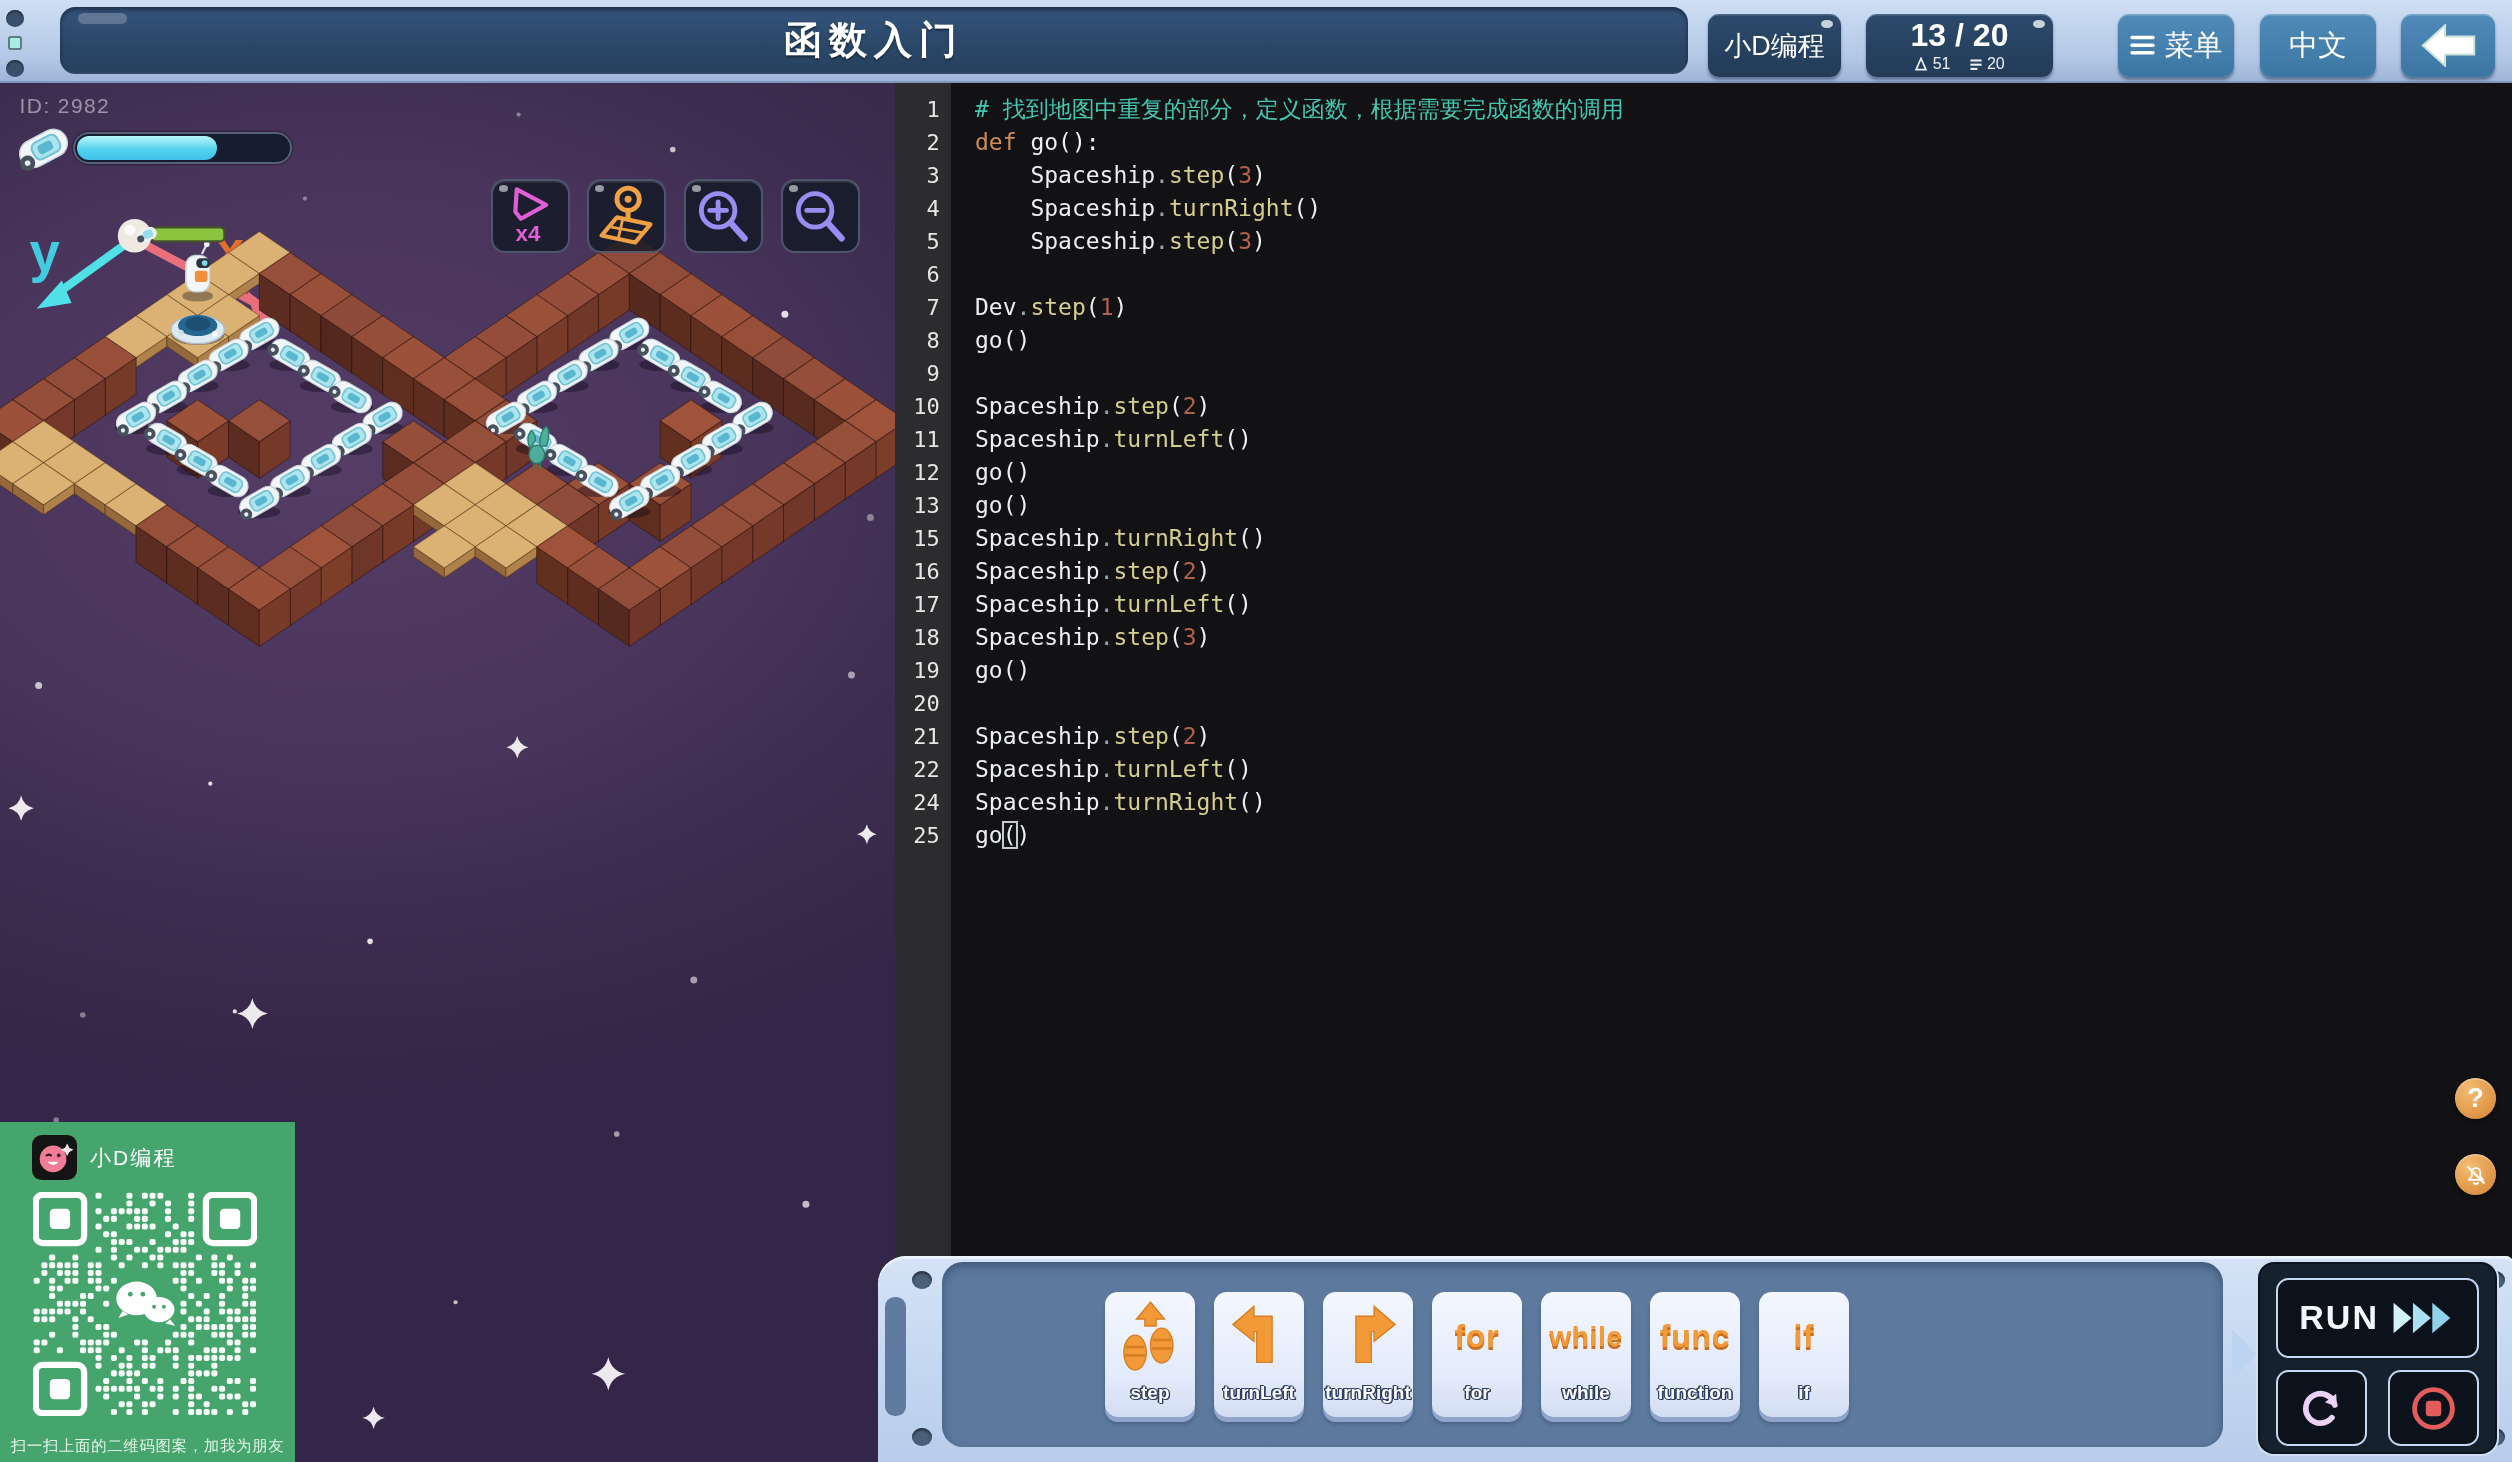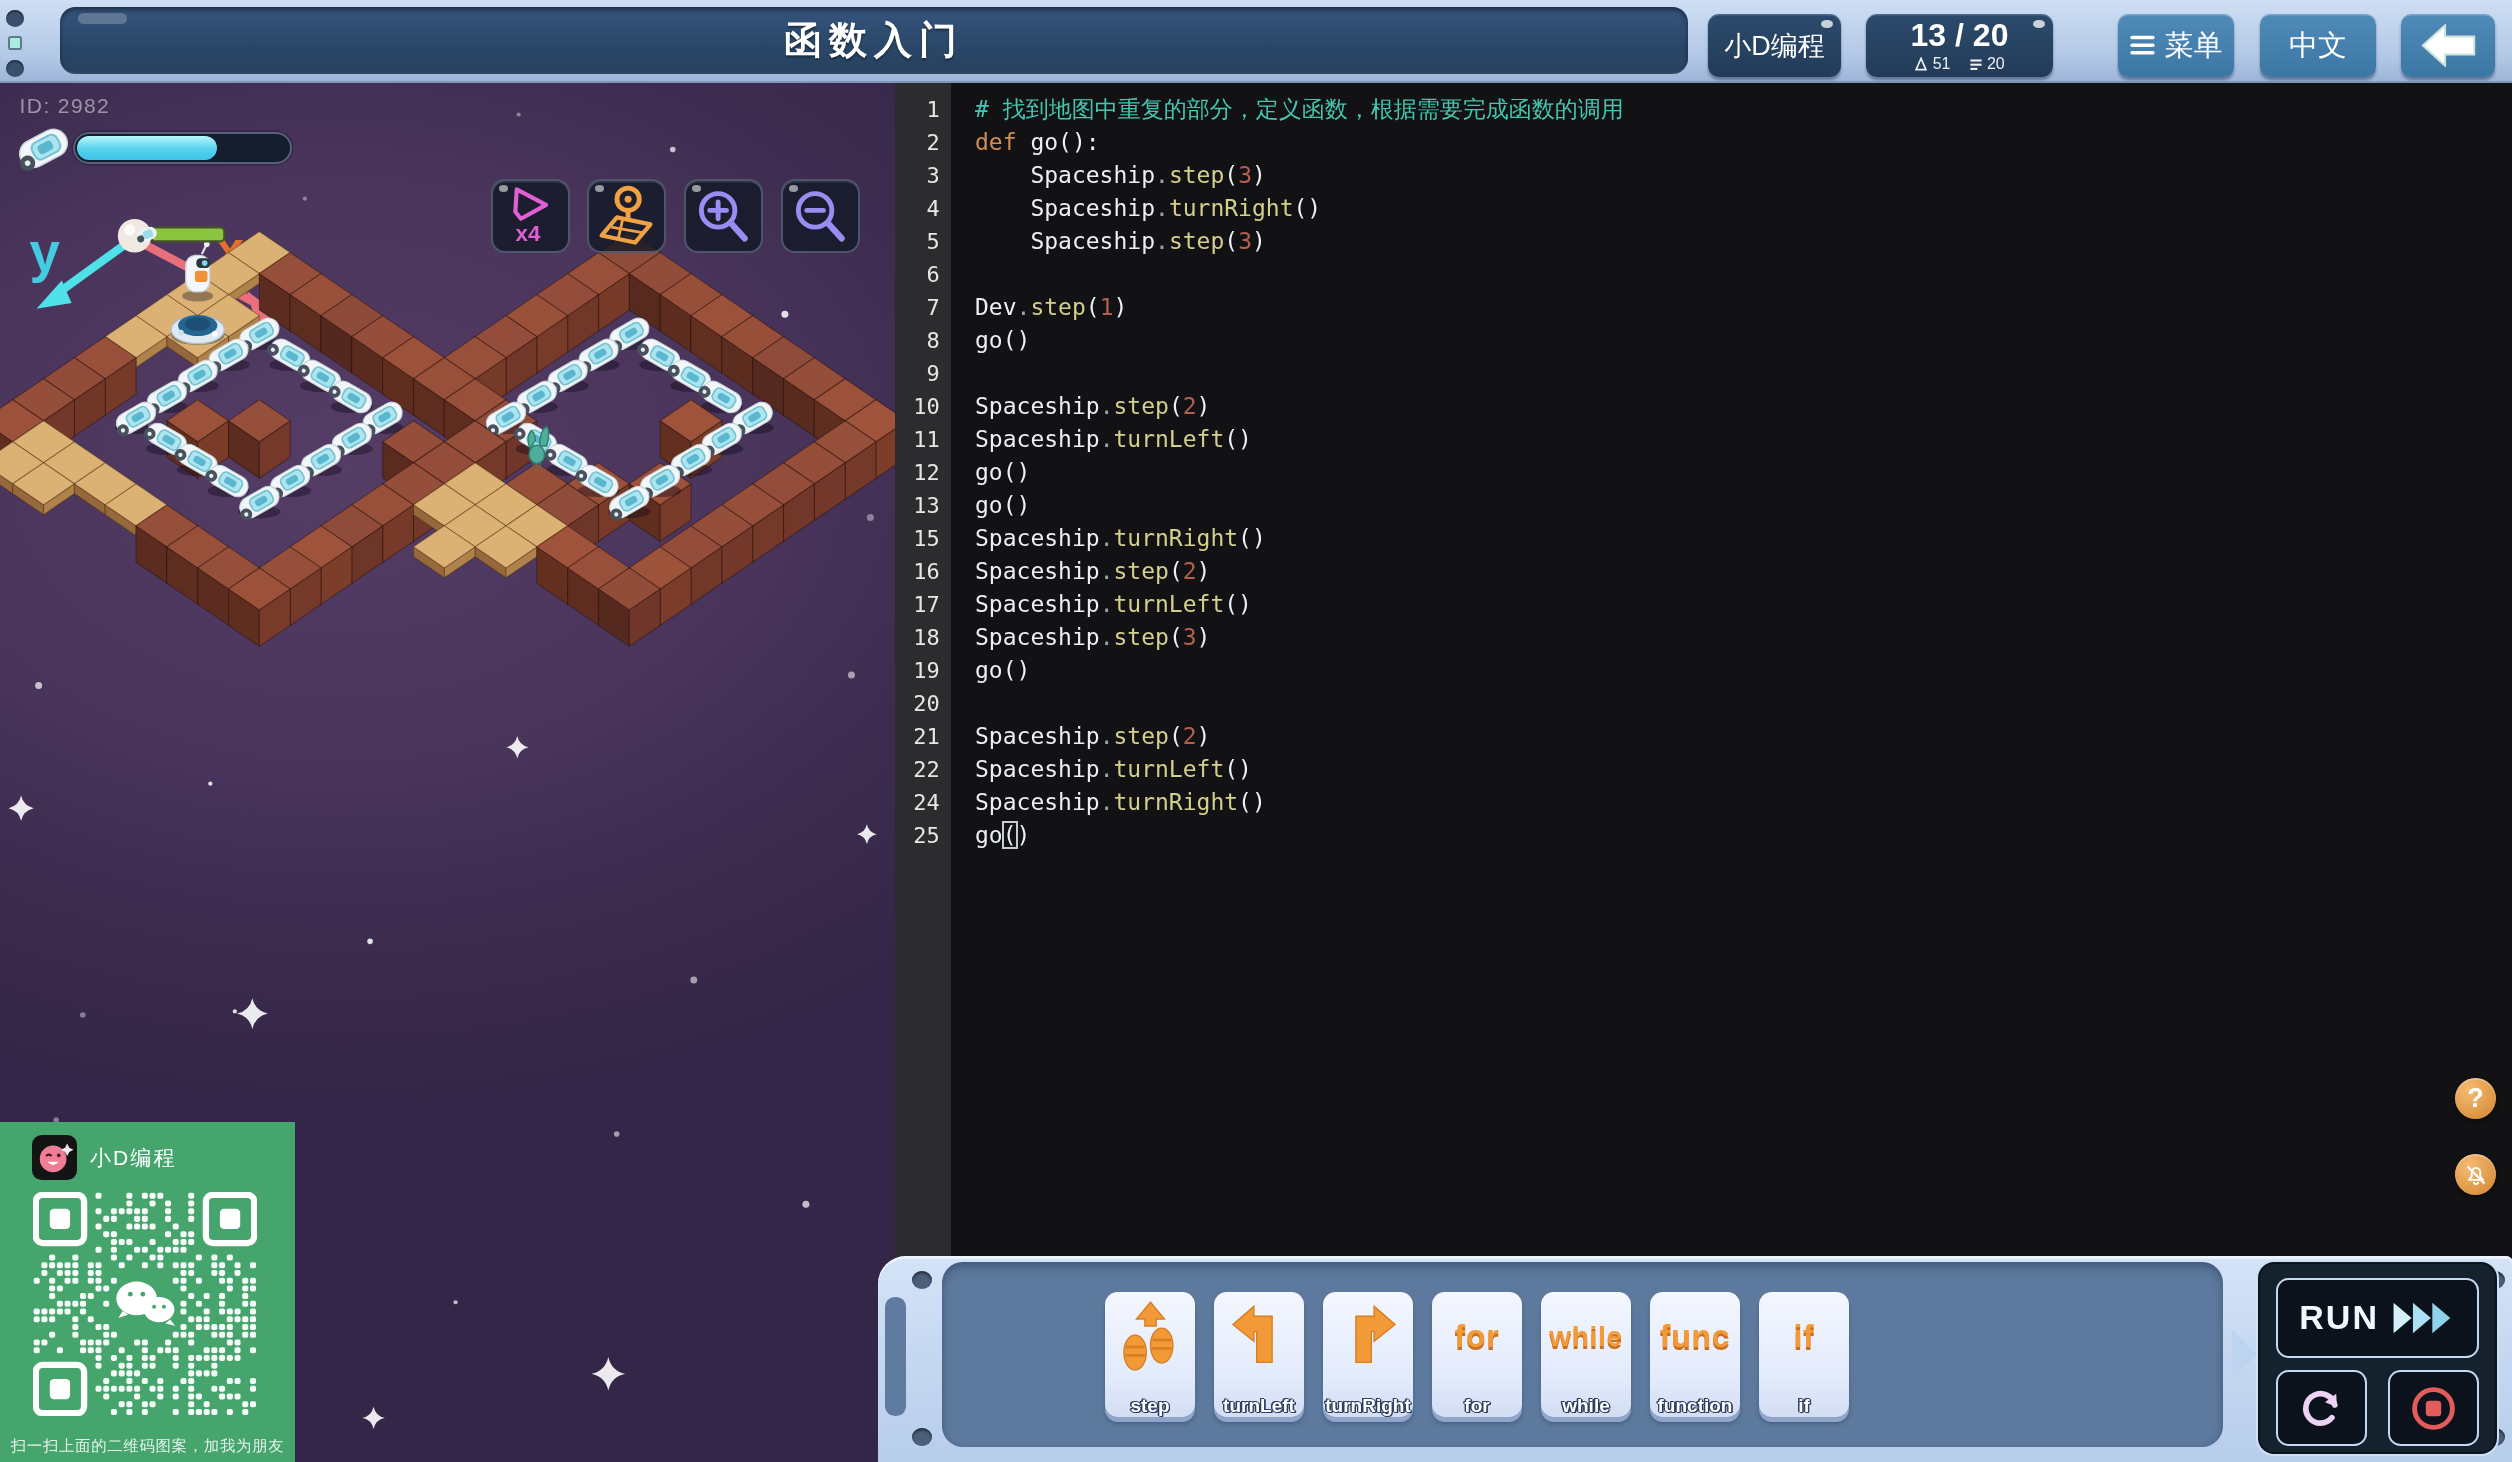--- a/index.html
+++ b/index.html
@@ -15,21 +15,21 @@
                  background:linear-gradient(#35547c,#2a4768 60%,#27415f);
                  border-radius:15.4px; box-shadow:inset 0 2.8px 5.6px rgba(0,0,0,.45), inset 0 -1.4px 0 rgba(255,255,255,.08);
                  display:flex; align-items:center; justify-content:center; }
   .title-inset .glare { position:absolute; left:18px; top:5.6px; width:49px; height:11.2px; border-radius:7px;
                  background:rgba(255,255,255,.22); }
   .page-title { color:#fff; font-size:38px; letter-spacing:7px; font-weight:bold;
                 text-shadow:0 2.1px 2.1px rgba(0,0,0,.4); }
   .tb-btn { position:absolute; top:14px; height:63px; border-radius:11.2px; display:flex;
             flex-direction:column; align-items:center; justify-content:center; color:#fff; cursor:pointer; }
   .tb-dark { background:linear-gradient(#2c4a6c,#223c58); box-shadow:inset 0 1.4px 0 rgba(255,255,255,.18), 0 2.1px 2.8px rgba(20,40,70,.45); }
-  .tb-blue { background:linear-gradient(#4f8ab8,#3c77a4); box-shadow:inset 0 1.4px 0 rgba(255,255,255,.25), 0 2.1px 2.8px rgba(20,40,70,.45);border-radius:10px; }
+  .tb-blue { background:linear-gradient(#4f8ab8,#3c77a4); box-shadow:inset 0 1.4px 0 rgba(255,255,255,.25), 0 2.1px 2.8px rgba(20,40,70,.45); }
   .tb-dark .dot, .tb-blue .dot { position:absolute; right:8.4px; top:5.6px; width:11.2px; height:8.4px;
             border-radius:50%; background:rgba(255,255,255,.75); }
   .btn-xd { left:1708px; width:133px; font-size:27px; }
   .level-box { left:1866px; width:187px; }
   .level-main { font-size:32px; font-weight:bold; line-height:35px; }
   .level-sub { font-size:16px; opacity:.92; display:flex; gap:18px; align-items:center; margin-top:1.4px; }
   .level-sub svg { vertical-align:middle; }
   .btn-menu { left:2118px; width:116px; font-size:29px; flex-direction:row; gap:9.8px; }
   .btn-lang { left:2260px; width:116px; font-size:29px; }
   .btn-back { left:2401px; width:94px; }
@@ -86,21 +86,21 @@
              box-shadow:inset 0 2.8px 0 rgba(255,255,255,.6); }
   .toolbar .screw { position:absolute; width:19.6px; height:18px; border-radius:50%;
              background:#4a5f7a; box-shadow:inset 0 2.1px 2.8px rgba(0,0,0,.55); }
   .tool-tab { position:absolute; left:7px; top:41px; width:21px; height:119px; border-radius:9.8px; background:#5f7ca0; }
   .tray { position:absolute; left:64px; top:5.6px; width:1281px; height:185px; border-radius:21px;
           background:#5d7a9e; box-shadow:inset 0 4.2px 9.8px rgba(25,45,70,.45);
           display:flex; align-items:center; gap:19px; padding-left:163px; }
   .block-card { position:relative; width:90px; height:125px; border-radius:12.6px;
           background:linear-gradient(#f4f7ff,#e2eafb 70%,#d3ddf3);
           box-shadow:0 4.9px 0 #8fa5c9, 0 6.3px 4.2px rgba(30,50,80,.35); cursor:pointer;
-          display:flex; flex-direction:column; align-items:center;justify-content:space-between; }
+          display:flex; flex-direction:column; align-items:center; }
   .block-icon { height:90px; display:flex; align-items:center; justify-content:center; }
   .block-word { font-size:32px; font-weight:bold; color:#f29a38; text-shadow:0 2.8px 0 #c96f1d; letter-spacing:0.7px;
                 font-family:"Liberation Sans", sans-serif; }
   .block-label { font-size:19px; font-weight:bold; color:#fff;
                 text-shadow:1.4px 0 0 #2e3f63,-1.4px 0 0 #2e3f63,0 1.4px 0 #2e3f63,0 -1.4px 0 #2e3f63,1.4px 1.4px 0 #2e3f63,-1.4px -1.4px 0 #2e3f63; }
   .tray-arrow { position:absolute; left:1351px; top:69px; }
   .run-panel { position:absolute; left:1378px; top:4.2px; width:243px; height:196px; border-radius:18px;
                background:#16212e; border:2.8px solid #cfe0f4; box-shadow:inset 0 0 0 2.1px #0c141e; }
   .run-btn { position:absolute; left:18px; top:15.4px; width:203px; height:80px; border-radius:12.6px;
              background:#0b121c; border:2.1px solid #c3d9f2; cursor:pointer;

